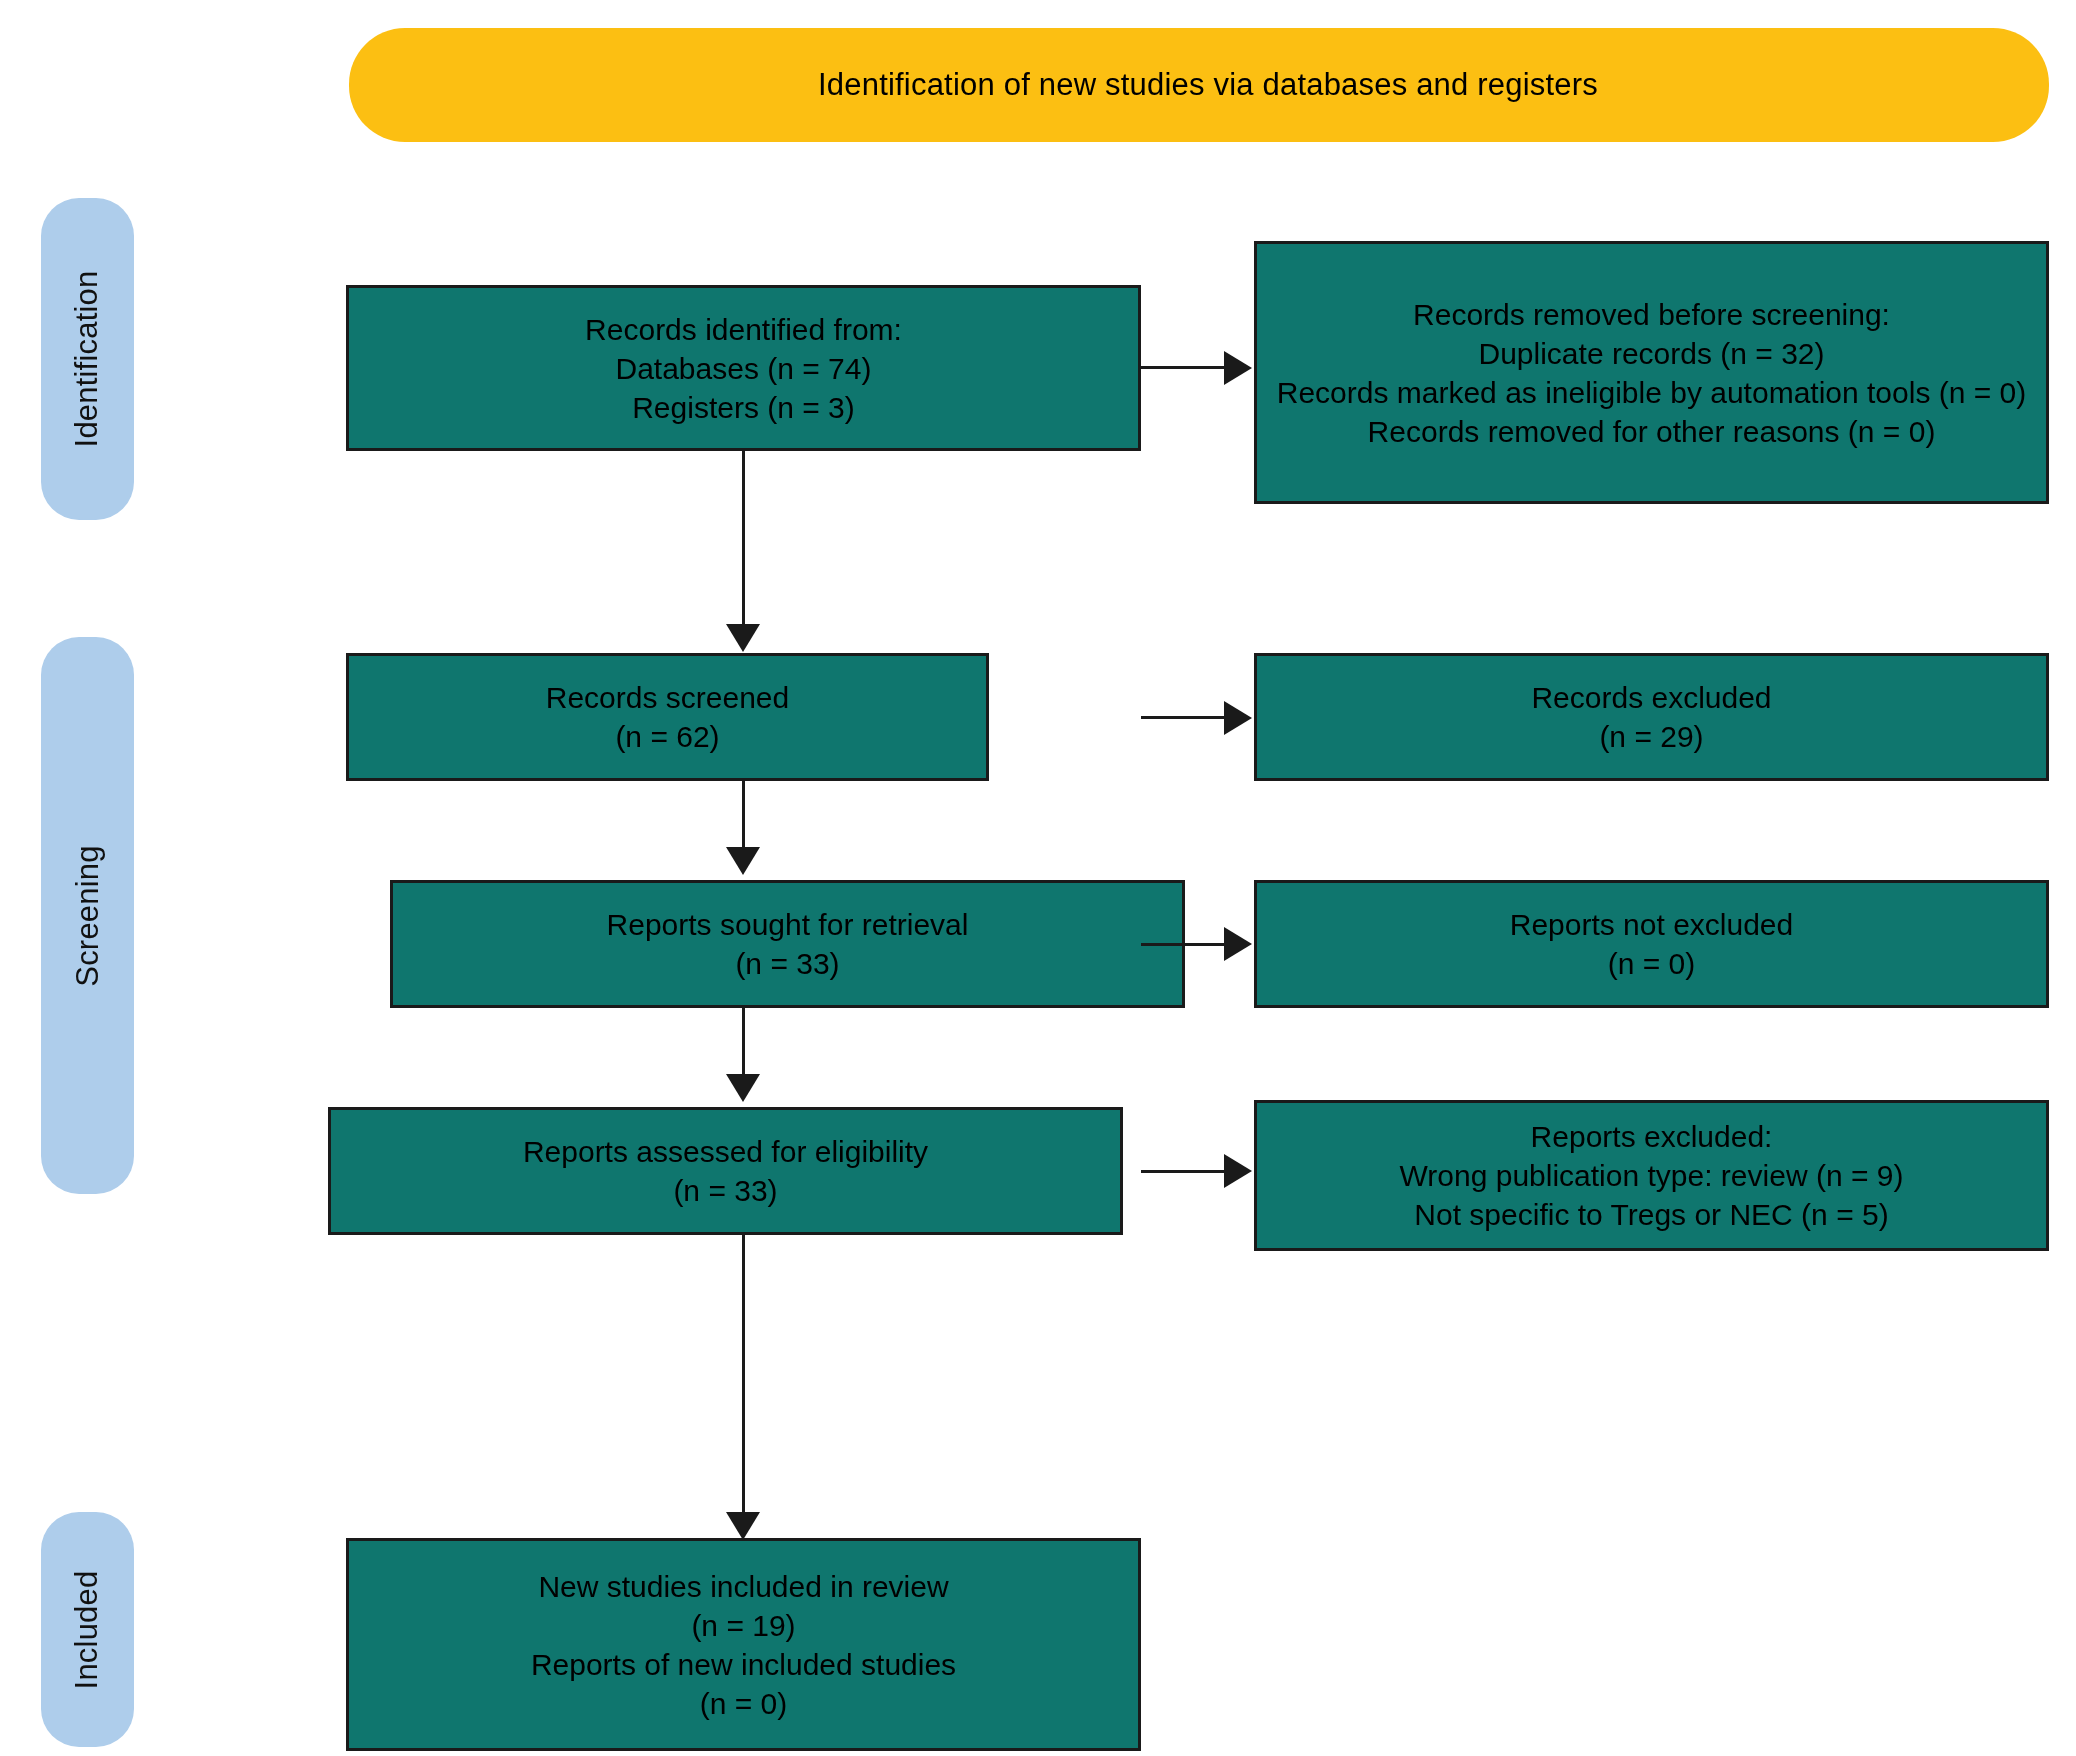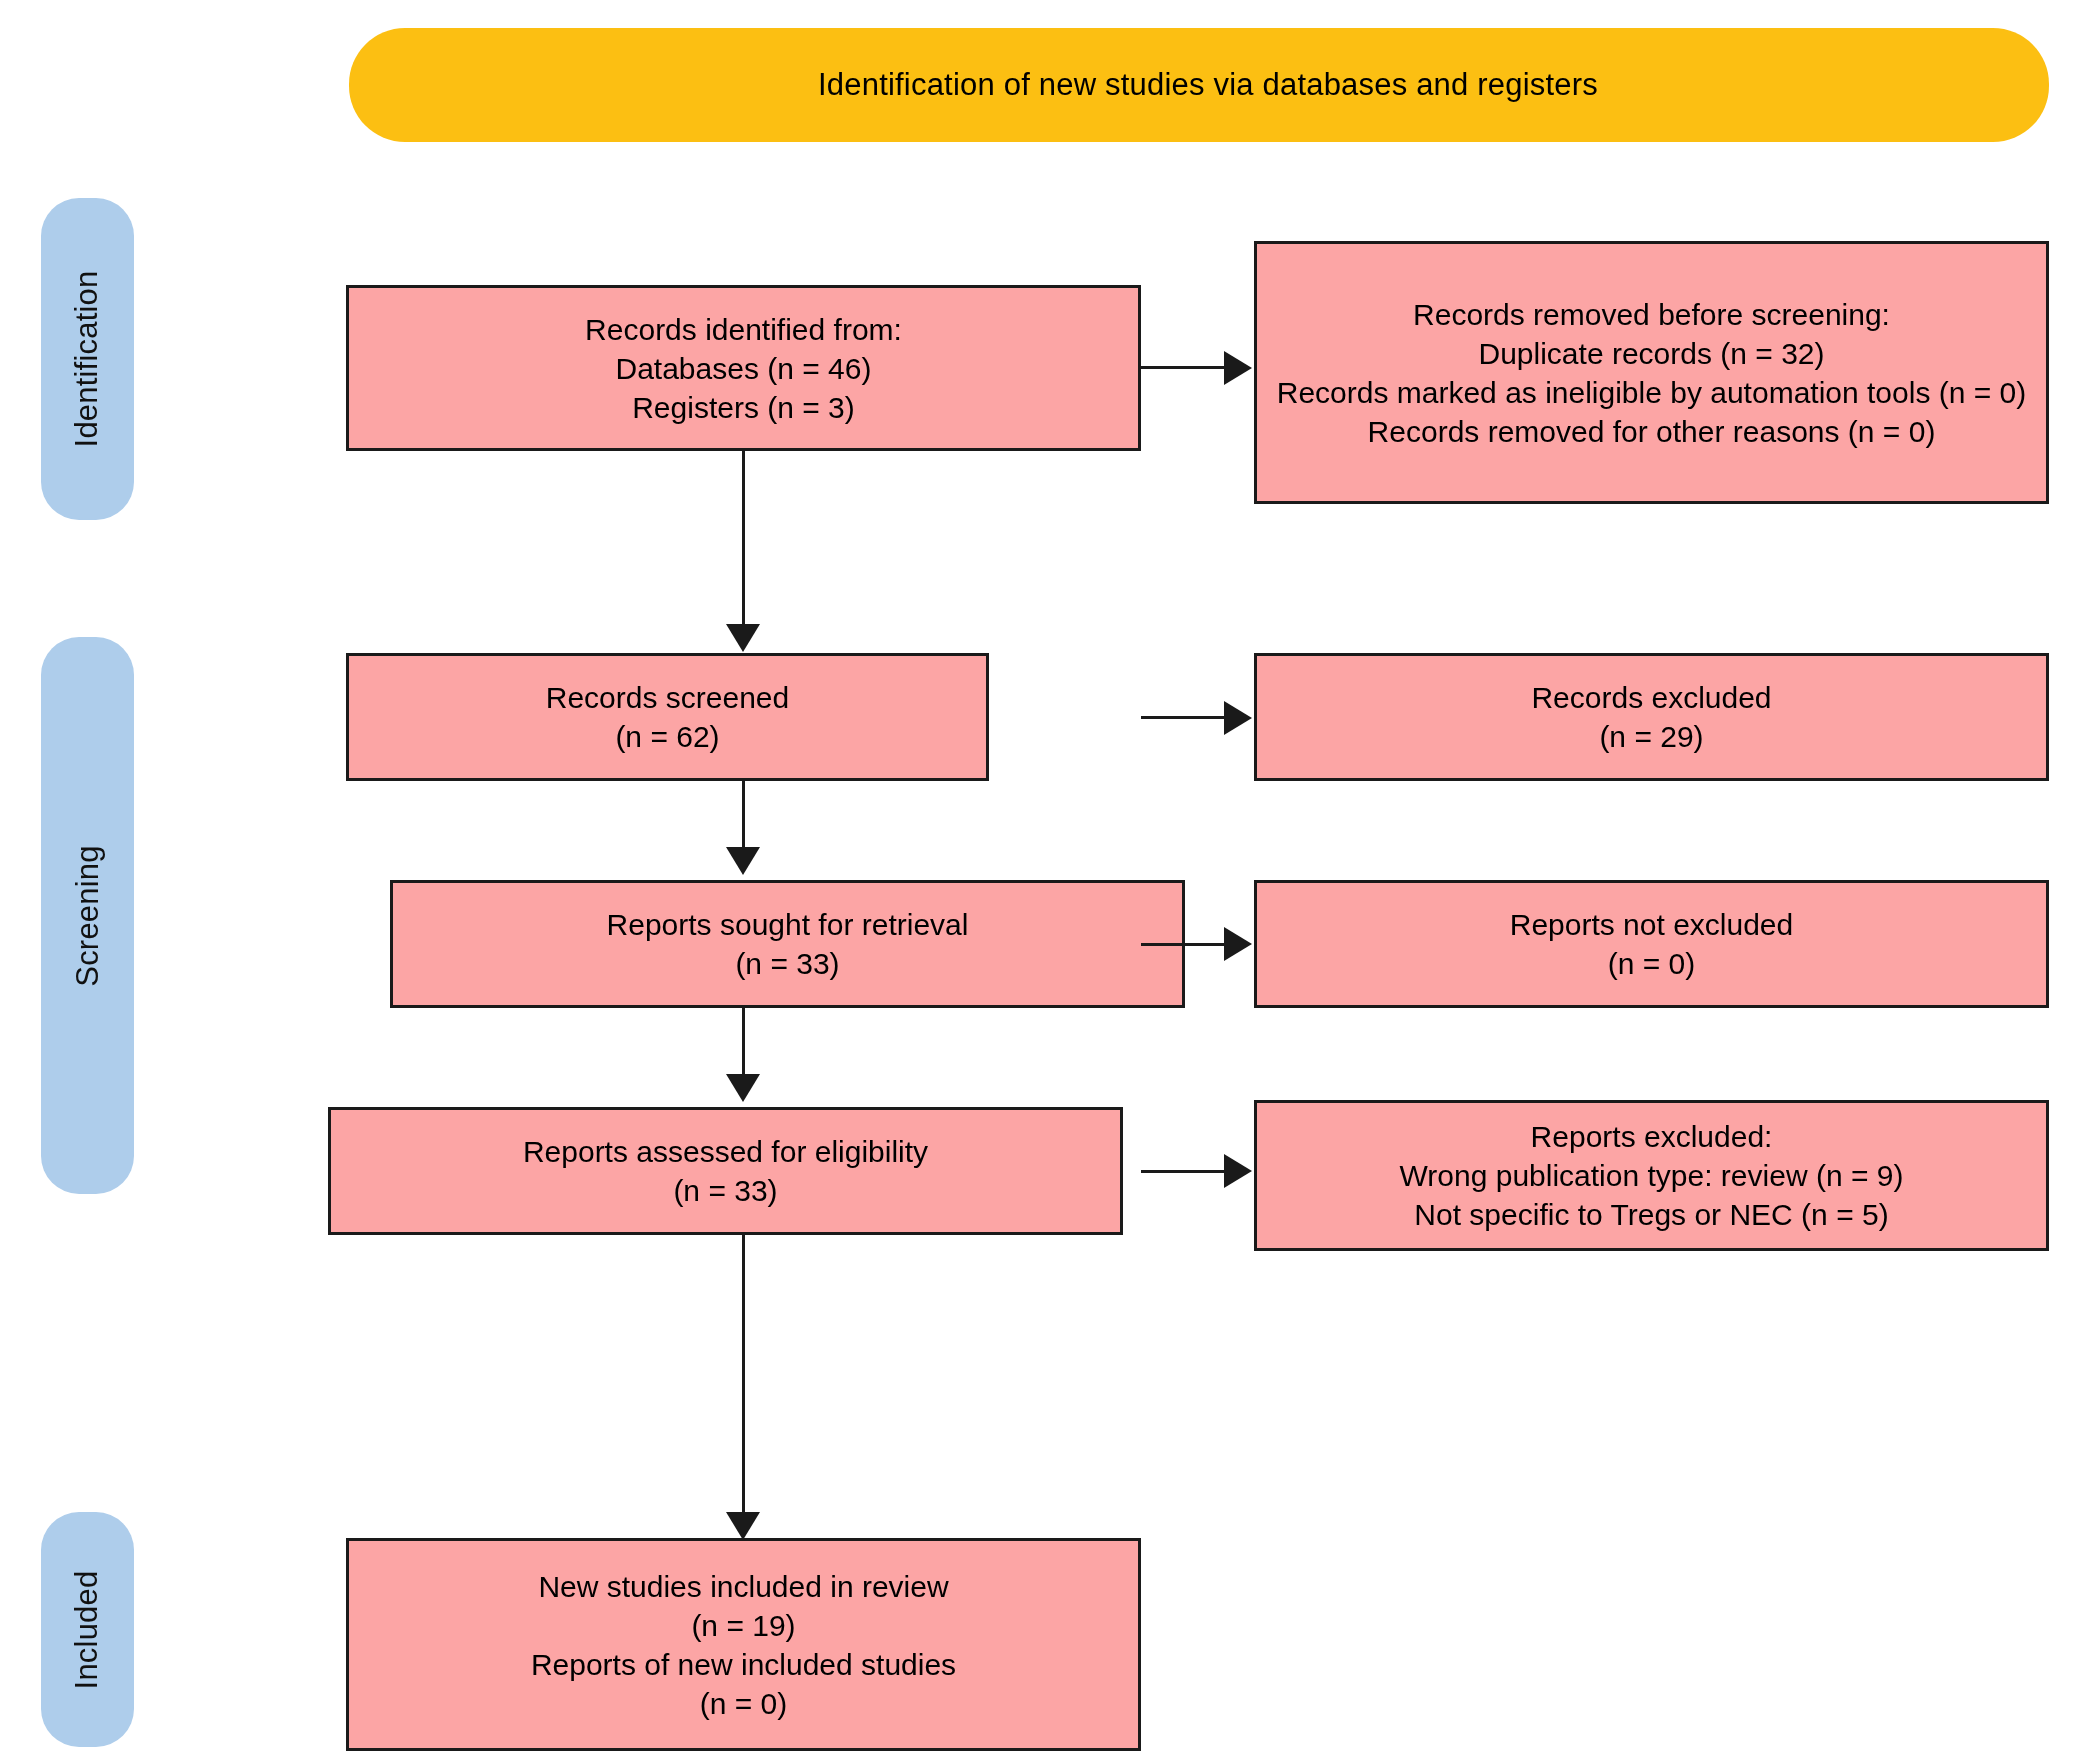--- a/index.html
+++ b/index.html
@@ -57,21 +57,21 @@
     color: #111111;
     white-space: nowrap;
     transform: rotate(-90deg);
     transform-origin: center center;
     letter-spacing: 0.2px;
   }
 
   
   .flowbox {
     position: absolute;
-    background: #fca5a5;
+    background: #0f766e;
     border: 3.1px solid #1a1a1a;
     box-sizing: border-box;
     display: flex;
     flex-direction: column;
     align-items: center;
     justify-content: center;
     padding: 4.7px 11px;
   }
   .flowbox .line {
     font-size: 30px;
@@ -128,21 +128,21 @@
   <div class="stage-pill" style="left:41px; top:637px; width:93px; height:557px;">
     <span class="stage-label">Screening</span>
   </div>
 
   <div class="stage-pill" style="left:41px; top:1512px; width:93px; height:235px;">
     <span class="stage-label">Included</span>
   </div>
 
   <div class="flowbox" style="left:346px; top:285px; width:795px; height:166px;">
     <div class="line">Records identified from:</div>
-    <div class="line">Databases (n = 46)</div>
+    <div class="line">Databases (n = 74)</div>
     <div class="line">Registers (n = 3)</div>
   </div>
 
   <div class="flowbox wrapline" style="left:1254px; top:241px; width:795px; height:263px;">
     <div class="line">Records removed before screening:</div>
     <div class="line">Duplicate records (n = 32)</div>
     <div class="line">Records marked as ineligible by automation tools (n = 0)</div>
     <div class="line">Records removed for other reasons (n = 0)</div>
   </div>
 

